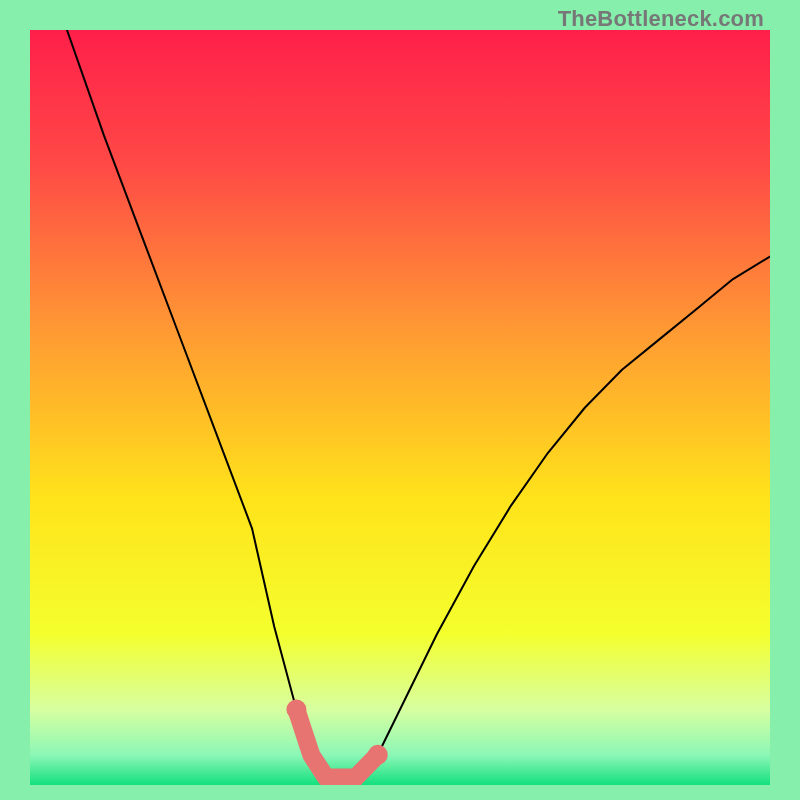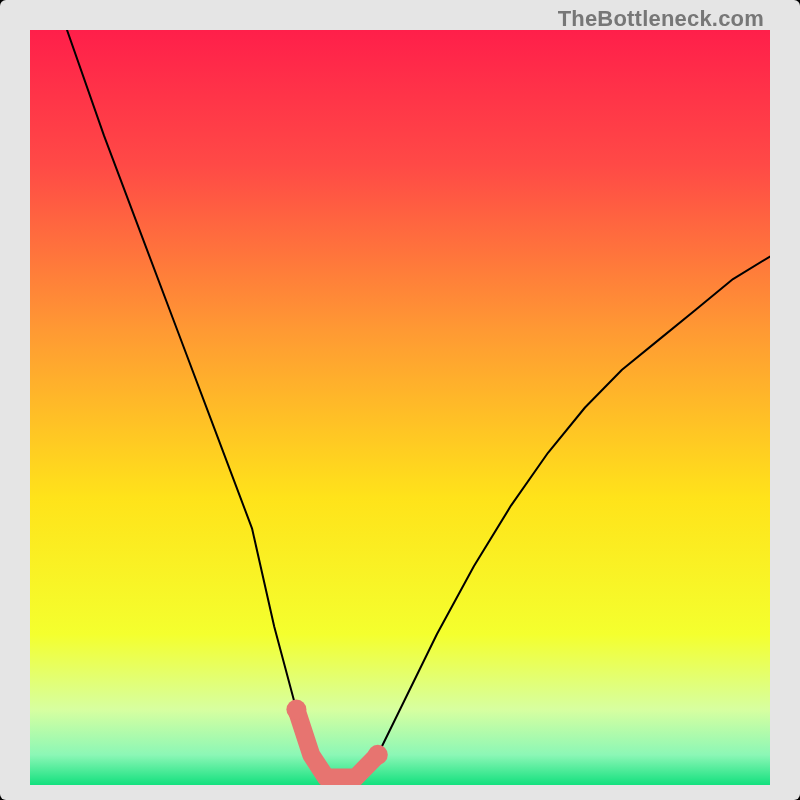--- a/index.html
+++ b/index.html
@@ -10,22 +10,21 @@
     height: 800px;
     overflow: hidden;
     font-family: Arial, Helvetica, sans-serif;
   }
   .frame {
     position: absolute;
     left: 0;
     top: 0;
     width: 800px;
     height: 800px;
-    background: #e5e5e5;
-    border-radius: 6px;
+    background: #86efac;
   }
   .plot-area {
     position: absolute;
     left: 30px;
     top: 30px;
     width: 740px;
     height: 755px;
   }
   .watermark {
     position: absolute;

